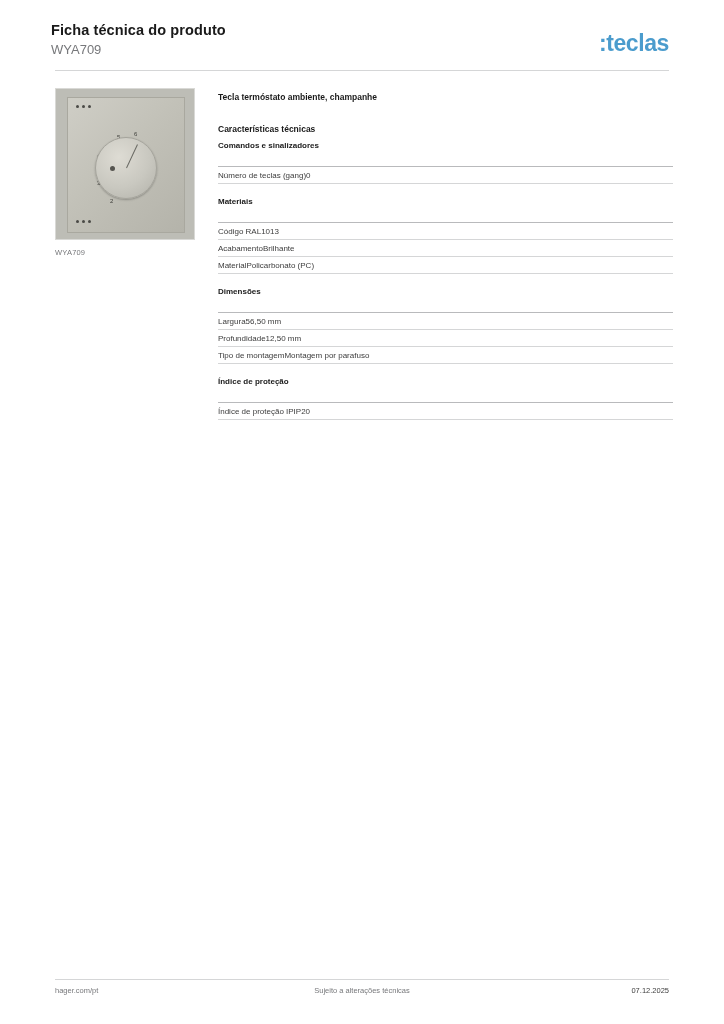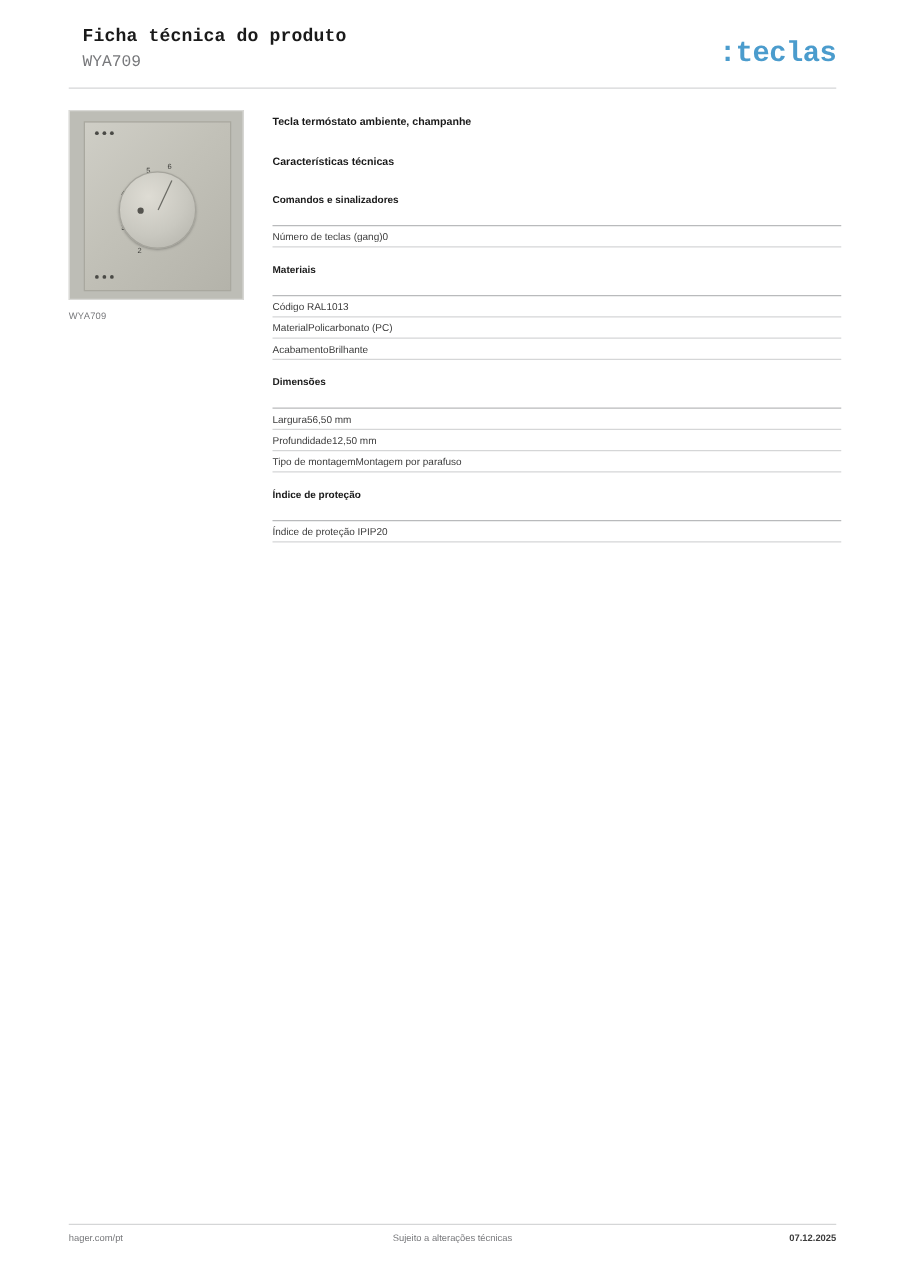--- a/index.html
+++ b/index.html
@@ -19,25 +19,24 @@
   .page {
     position: relative;
     width: 724px;
     height: 1024px;
     box-sizing: border-box;
   }
 
   
   .header {
     position: absolute;
-    left: 66px;
+    left: 51px;
     top: 22px;
     right: 55px;
     height: 46px;
-    font-family: Liberation Mono, monospace;
   }
   .header-title {
     font-size: 14.5px;
     font-weight: bold;
     color: #1a1a1a;
     letter-spacing: 0.1px;
     line-height: 17px;
   }
   .header-subtitle {
     font-size: 13px;
@@ -159,21 +158,21 @@
   .product-name {
     font-size: 8.5px;
     font-weight: bold;
     color: #1a1a1a;
     margin-bottom: 22px;
   }
   .section-title {
     font-size: 8.5px;
     font-weight: bold;
     color: #1a1a1a;
-    margin-bottom: 21px;
+    margin-bottom: 7px;
   }
   .group-title {
     font-size: 8px;
     font-weight: bold;
     color: #1a1a1a;
     padding-bottom: 16px;
     border-bottom: 1px solid #b9babc;
     margin-top: 13px;
   }
   .group-title.first { margin-top: 0; }
@@ -221,21 +220,21 @@
     position: absolute;
     left: 0;
     right: 0;
     top: 0;
     text-align: center;
   }
   .footer-right {
     position: absolute;
     right: 0;
     top: 0;
-    font-weight: bold;
+    font-weight: normal;
     color: #3c3c3c;
     padding-left: 16px;
   }
 </style>
 </head>
 <body>
 
 <div class="page">
 
   <div class="header">
@@ -281,26 +280,26 @@
       <span class="spec-label">Número de teclas (gang)</span>
       <span class="spec-value">0</span>
     </div>
 
     <div class="group-title">Materiais</div>
     <div class="spec-row">
       <span class="spec-label">Código RAL</span>
       <span class="spec-value">1013</span>
     </div>
     <div class="spec-row">
+      <span class="spec-label">Acabamento</span>
+      <span class="spec-value">Brilhante</span>
+    </div>
+    <div class="spec-row">
       <span class="spec-label">Material</span>
       <span class="spec-value">Policarbonato (PC)</span>
-    </div>
-    <div class="spec-row">
-      <span class="spec-label">Acabamento</span>
-      <span class="spec-value">Brilhante</span>
     </div>
 
     <div class="group-title">Dimensões</div>
     <div class="spec-row">
       <span class="spec-label">Largura</span>
       <span class="spec-value">56,50 mm</span>
     </div>
     <div class="spec-row">
       <span class="spec-label">Profundidade</span>
       <span class="spec-value">12,50 mm</span>

